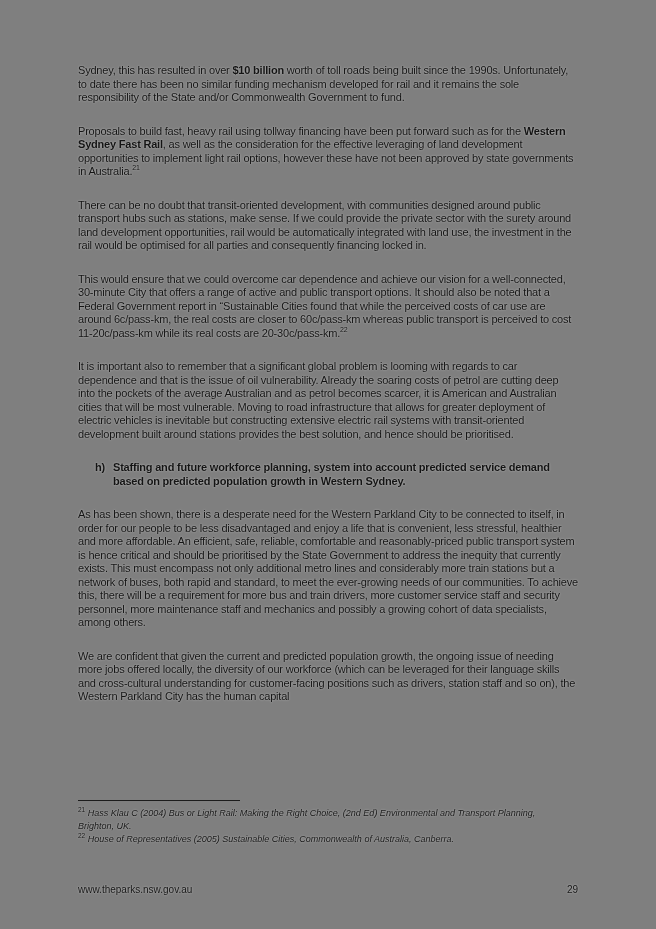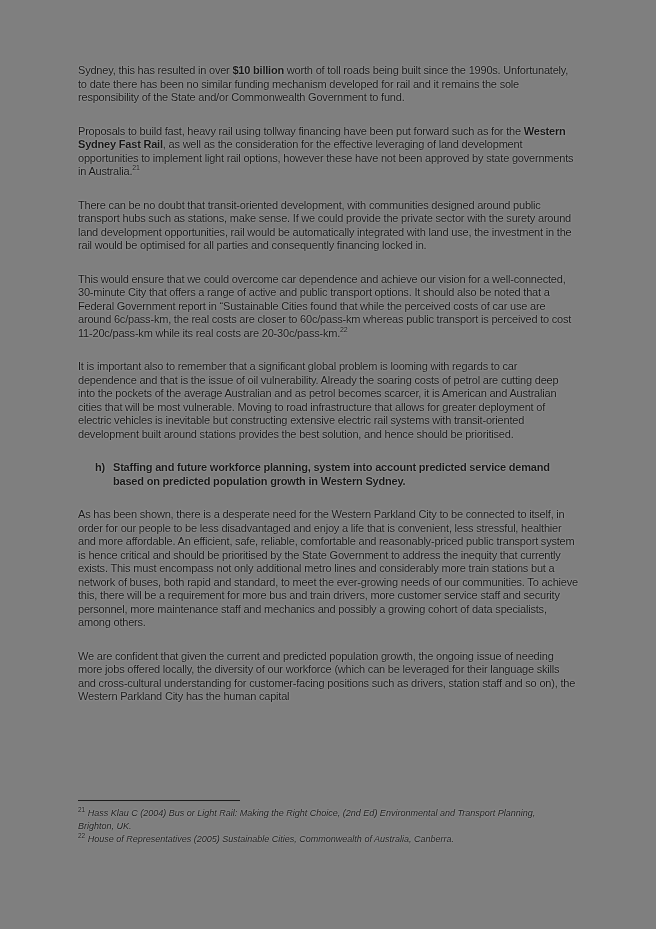--- a/index.html
+++ b/index.html
@@ -107,14 +107,18 @@
       </div>
   </div>
 
   <div class="footnote-rule"></div>
 
   <div class="footnotes" id="footnotes">
       <div class="footnote"><sup>21</sup><span> Hass Klau C (2004) Bus or Light Rail: Making the Right Choice, (2nd Ed) Environmental and Transport Planning, Brighton, UK.</span></div>
       <div class="footnote"><sup>22</sup><span> House of Representatives (2005) Sustainable Cities, Commonwealth of Australia, Canberra.</span></div>
     </div>
 
+  <div class="footer">
+    <span>www.theparks.nsw.gov.au</span>
+    <span>29</span>
+  </div>
 
 </div>
 
 </body></html>

